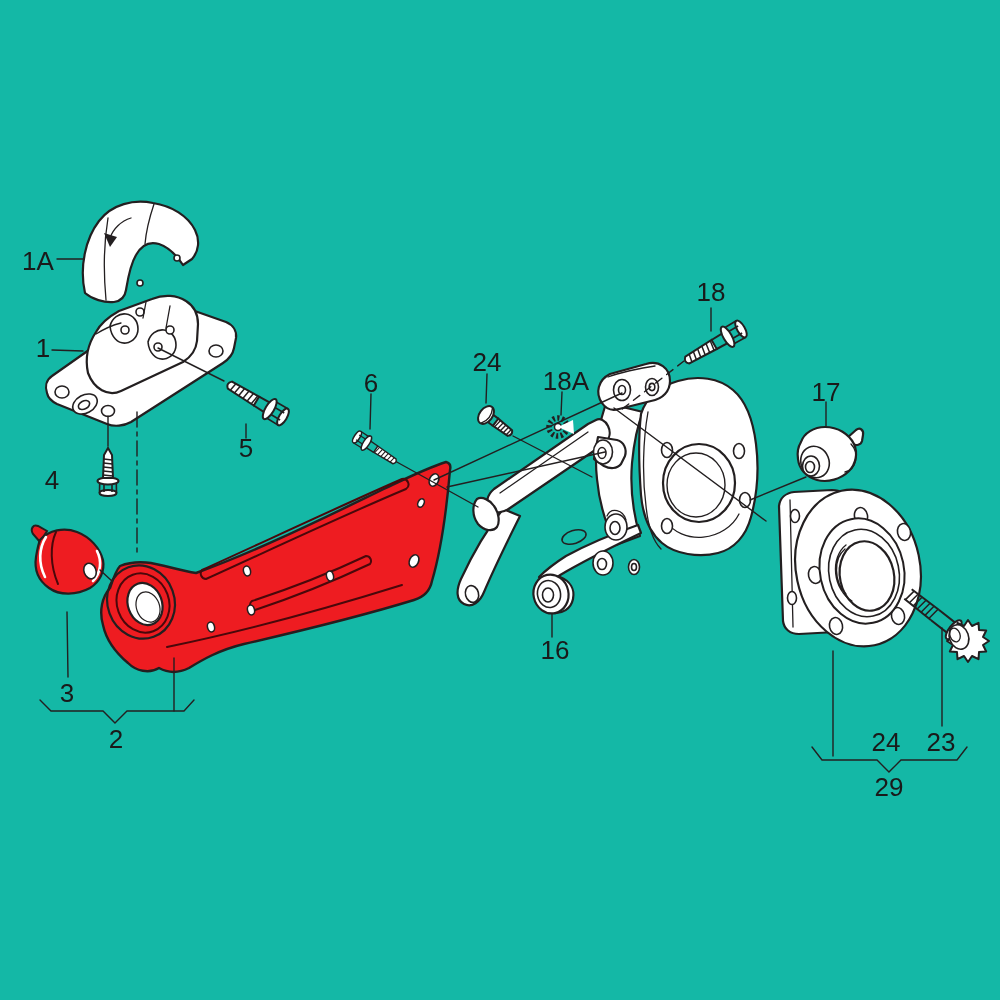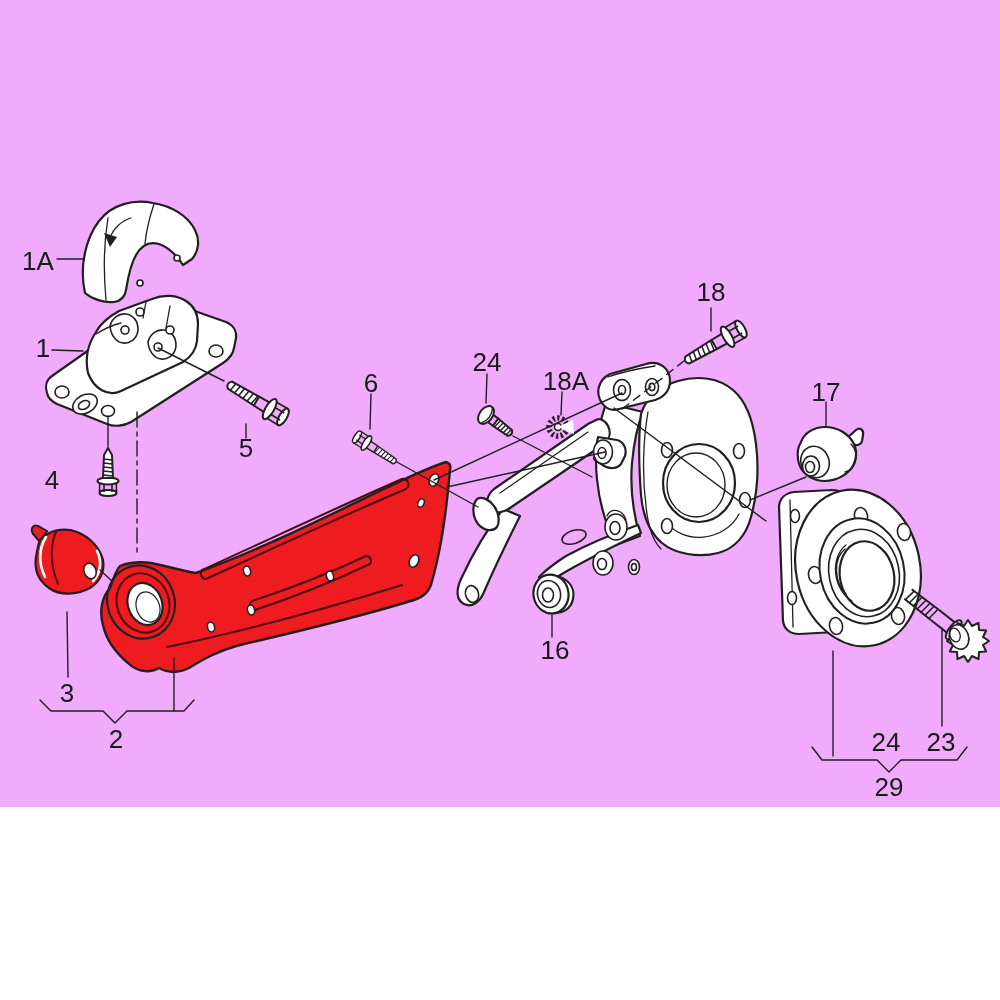--- a/index.html
+++ b/index.html
@@ -1,16 +1,16 @@
 <!DOCTYPE html>
 <html><head>
 <meta charset="utf-8">
 <style>
   html,body{margin:0;padding:0;background:#ffffff;font-family:"Liberation Sans",sans-serif;}
-  .figure{width:1000px;height:807px;position:relative;background:#f0abfc;overflow:hidden;}
+  .figure{width:1000px;height:1000px;position:relative;background:#14b8a6;overflow:hidden;}
   svg{display:block;}
   .outline{fill:#ffffff;stroke:#231f20;stroke-width:2.2;stroke-linejoin:round;stroke-linecap:round;}
   .thin{fill:none;stroke:#231f20;stroke-width:1.3;stroke-linecap:round;}
   .detail{fill:none;stroke:#231f20;stroke-width:1.6;stroke-linecap:round;}
   .leader{fill:none;stroke:#231f20;stroke-width:1.4;stroke-linecap:round;}
   .hole{fill:#ffffff;stroke:#231f20;stroke-width:1.6;}
   .red-detail{fill:none;stroke:#4a080b;stroke-width:2;stroke-linecap:round;}
   .white-line{fill:none;stroke:#ffffff;stroke-width:2.6;stroke-linecap:round;}
   .callout{font-size:26px;fill:#1a1a1a;}
   text{text-anchor:middle;}

